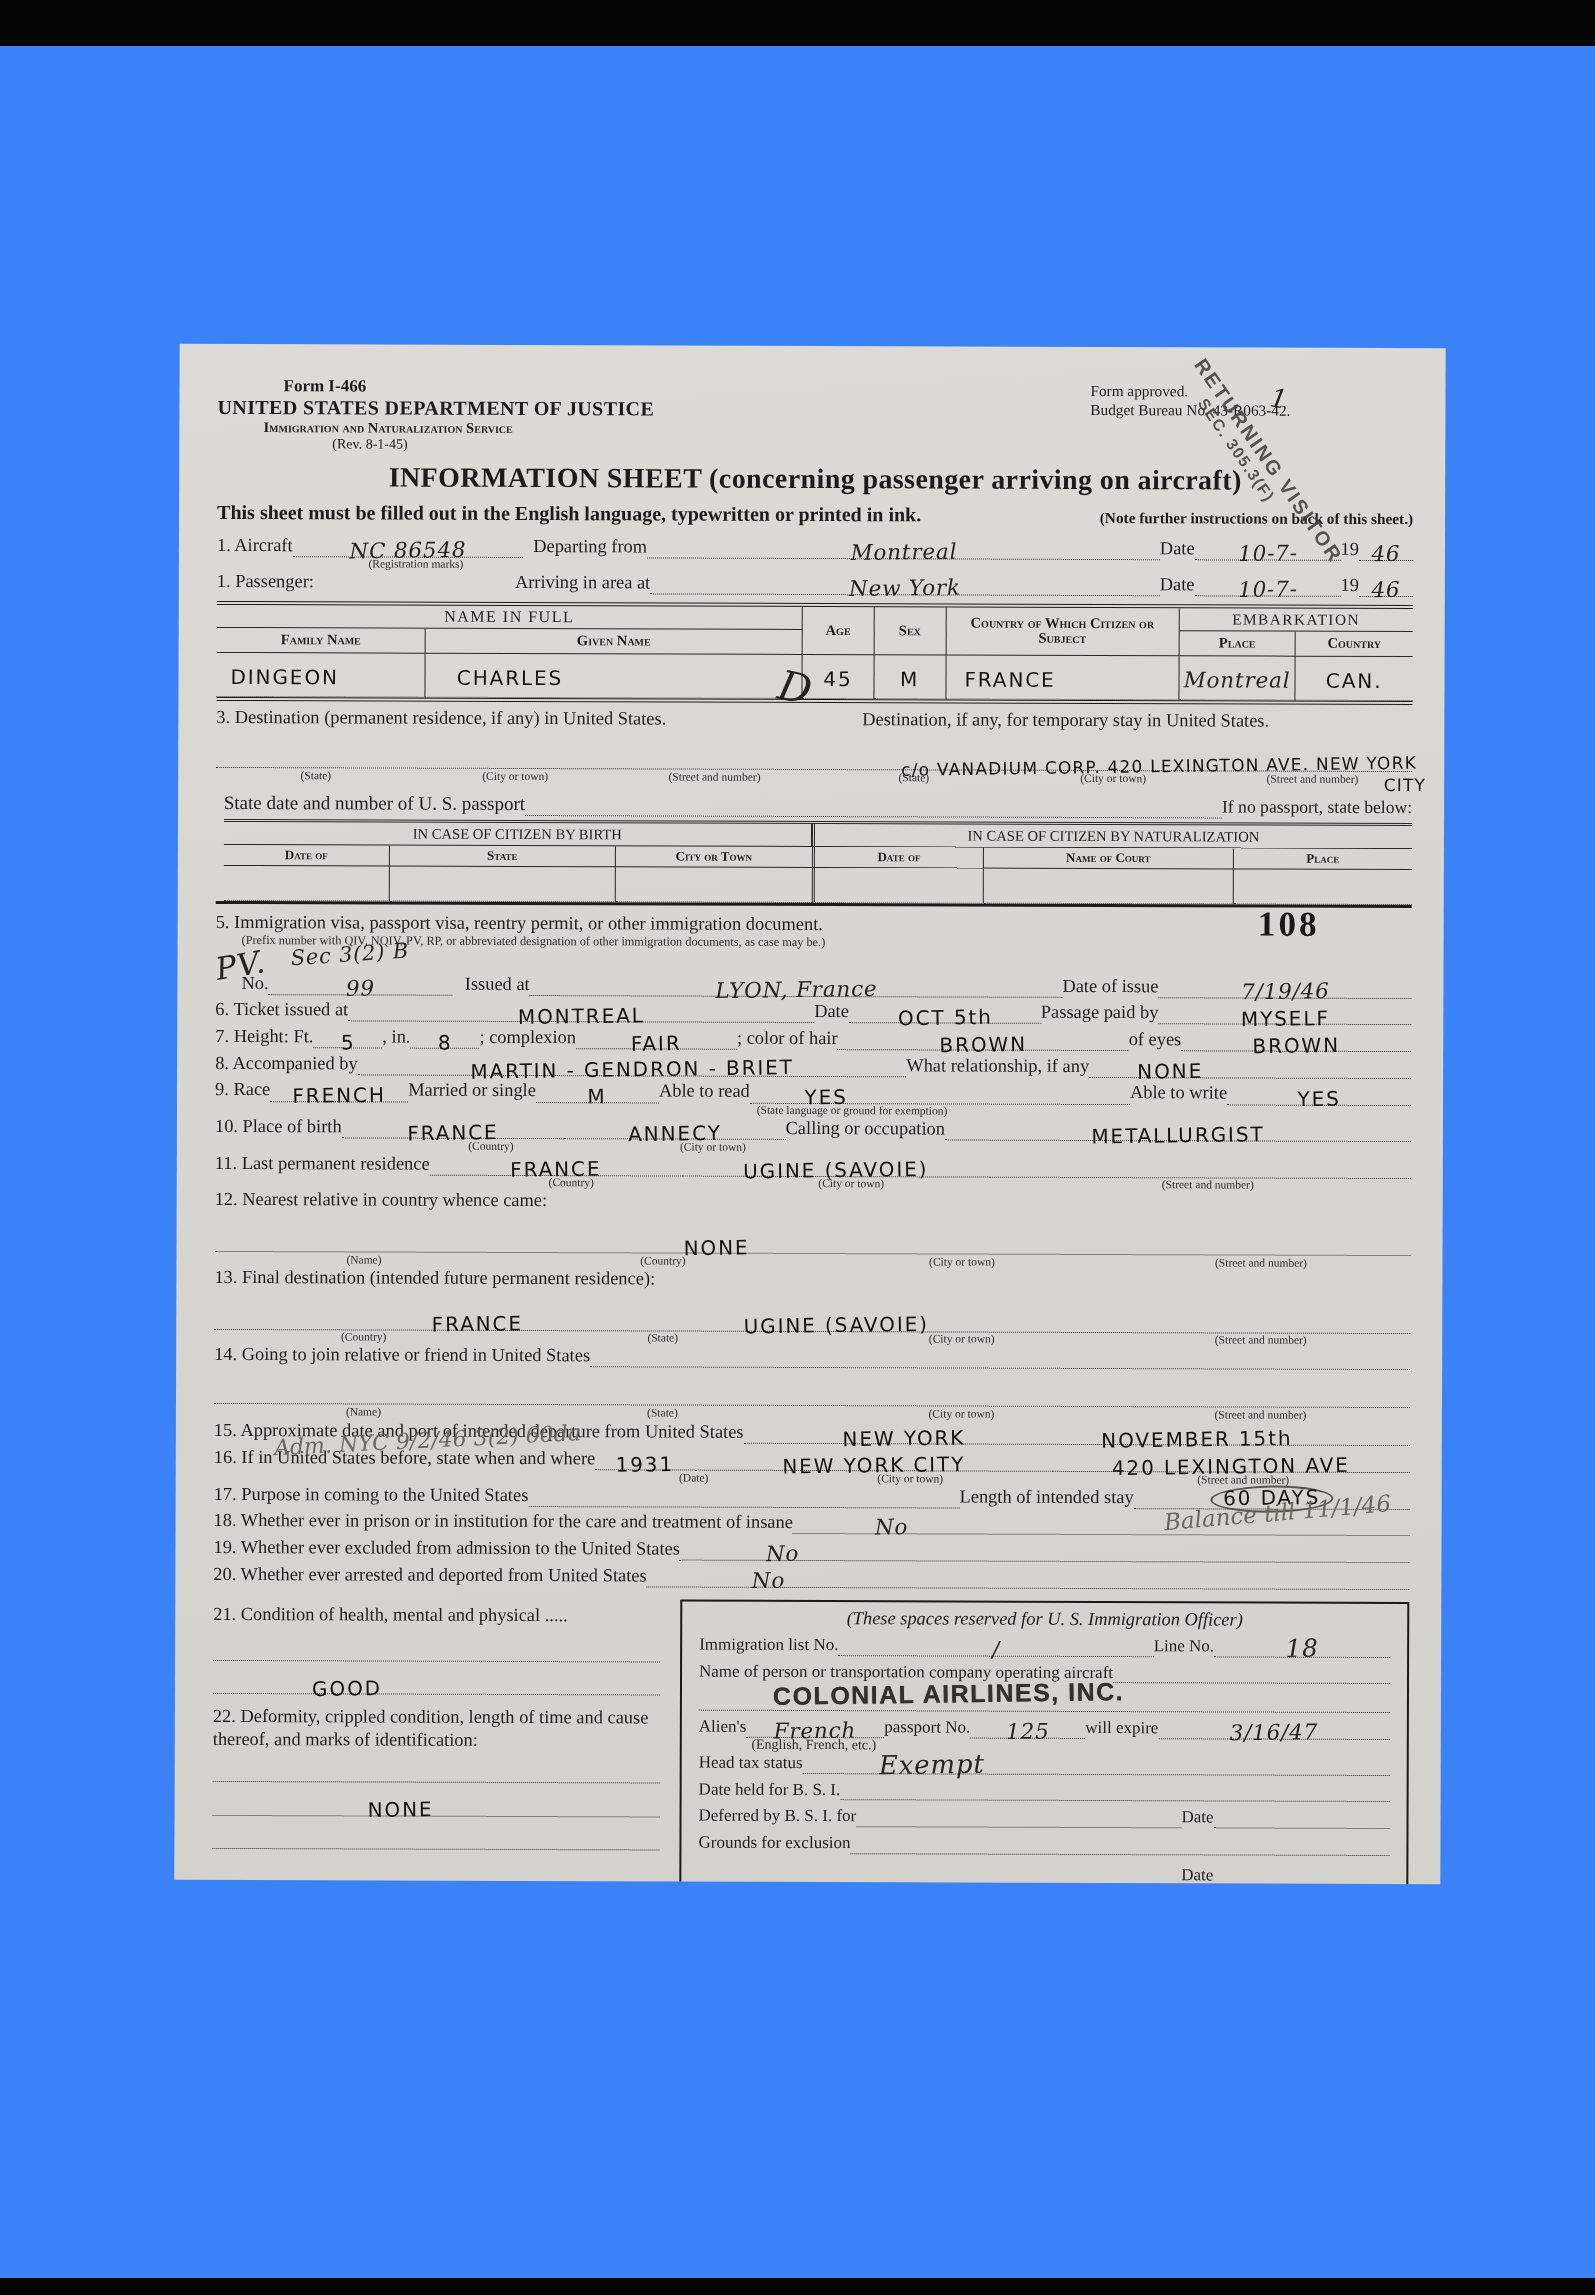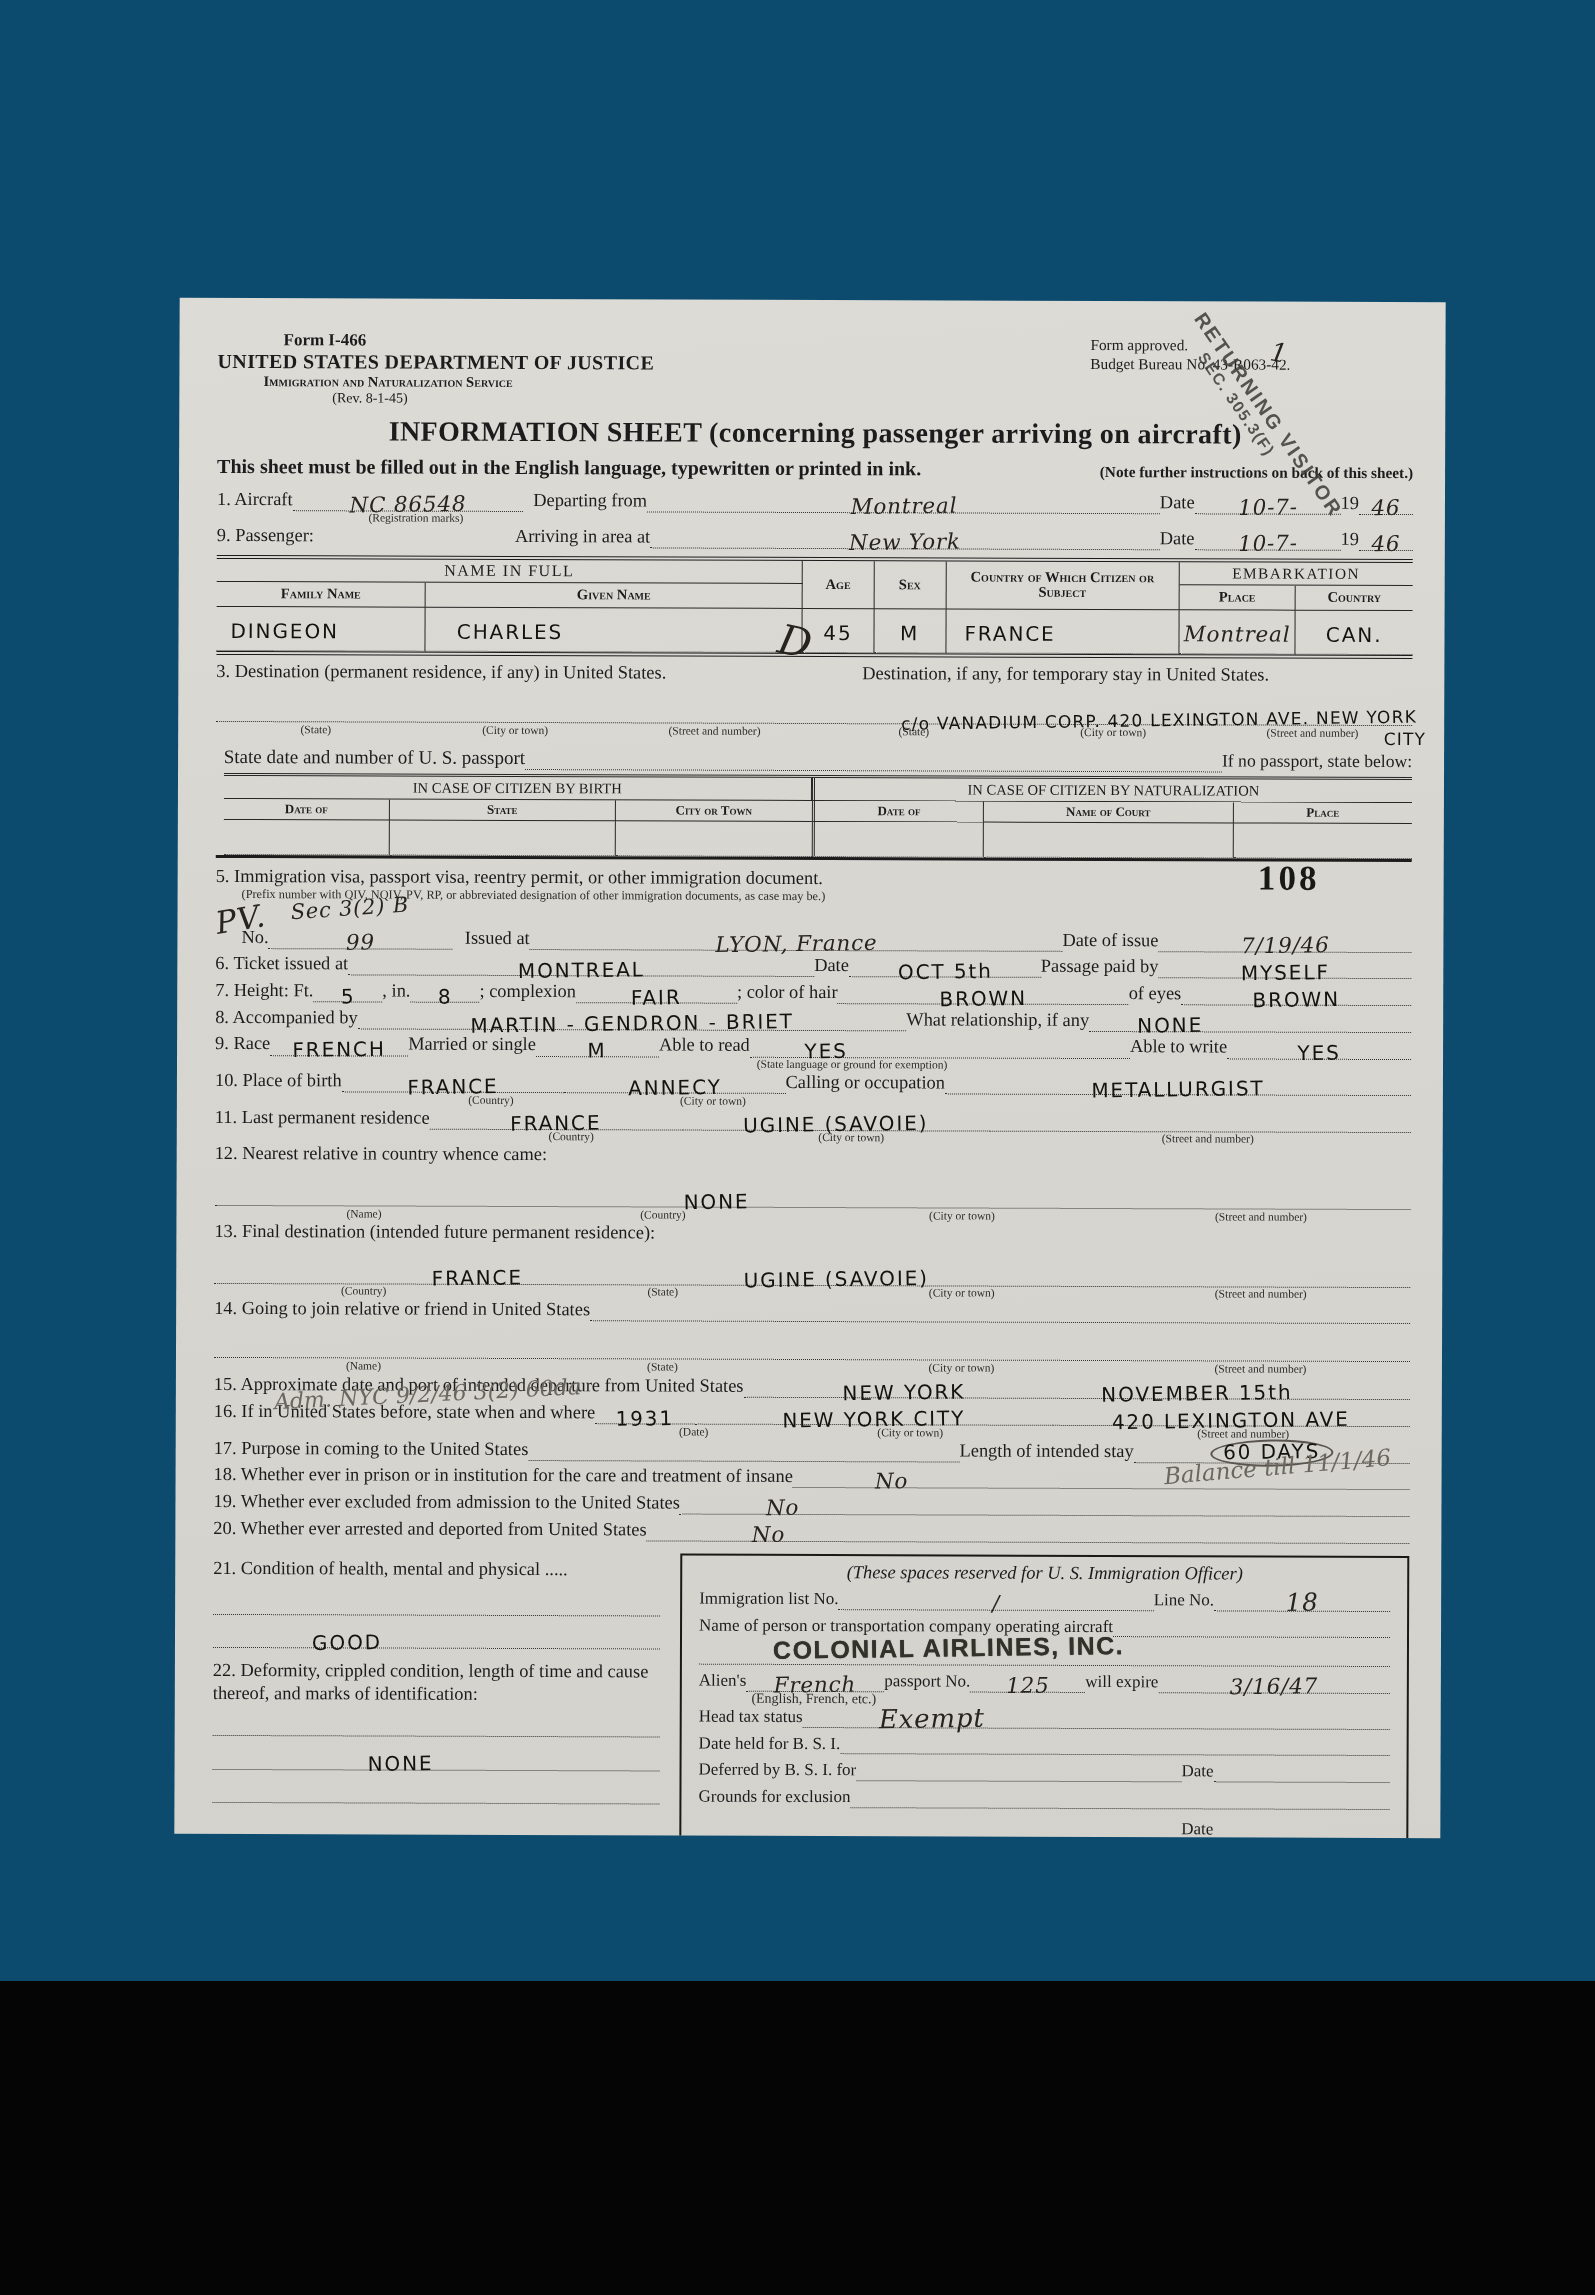--- a/index.html
+++ b/index.html
@@ -1,16 +1,16 @@
 <!DOCTYPE html>
 <html style="font-size:12.3px"><head>
 <meta charset="utf-8">
 <style>
   html,body{margin:0;padding:0;background:#050505;}
-  .canvas{position:relative;width:1596px;height:1981px;background:#0c4a6e;overflow:hidden;}
+  .canvas{position:relative;width:1596px;height:2232px;background:#3b82f6;overflow:hidden;margin-top:46px;}
   .page{position:absolute;left:177px;top:300px;width:1266px;height:1536px;
         background:linear-gradient(176deg,#dcdbd6 0%,#d7d6d1 40%,#d3d2cd 100%);
         transform:rotate(0.2deg);color:#1c1c1c;font-family:"Liberation Serif",serif;overflow:hidden;}
   .inner{position:absolute;left:38px;right:32px;top:0;bottom:0;}
   .r{display:flex;align-items:flex-end;margin-top:4.6px;position:relative;}
   .lbl{white-space:nowrap;font-size:18.4px;line-height:1.12;padding-bottom:1.5px;}
   .wrap{white-space:normal;}
   .lead{position:relative;flex:1;border-bottom:1.5px dotted #31312e;height:18.4px;}
   .sp{position:relative;flex:0 0 auto;height:18.4px;}
   .v{position:absolute;bottom:-4.6px;left:50%;transform:translateX(-50%) rotate(-1deg);white-space:nowrap;line-height:1;}
@@ -124,21 +124,21 @@
      <span class="lead" style="flex:0 0 54px;">
             <span class="v scr">46</span>
           </span>
    </div>
    <div class="subr">
      <span style="flex:0 0 84px;"></span>
      <span class="sub" style="flex:0 0 230px;">(Registration marks)</span>
    </div>
 
    <div class="r" style="margin-top:1.5px;">
-     <span class="lbl">9. Passenger:</span>
+     <span class="lbl">1. Passenger:</span>
      <span class="sp" style="flex:0 0 201px;"></span>
      <span class="lbl">Arriving in area at</span>
      <span class="lead">
             <span class="v scr">New York</span>
           </span>
      <span class="lbl">Date</span>
      <span class="lead" style="flex:0 0 146px;">
             <span class="v scr">10-7-</span>
           </span>
      <span class="lbl">19</span>

